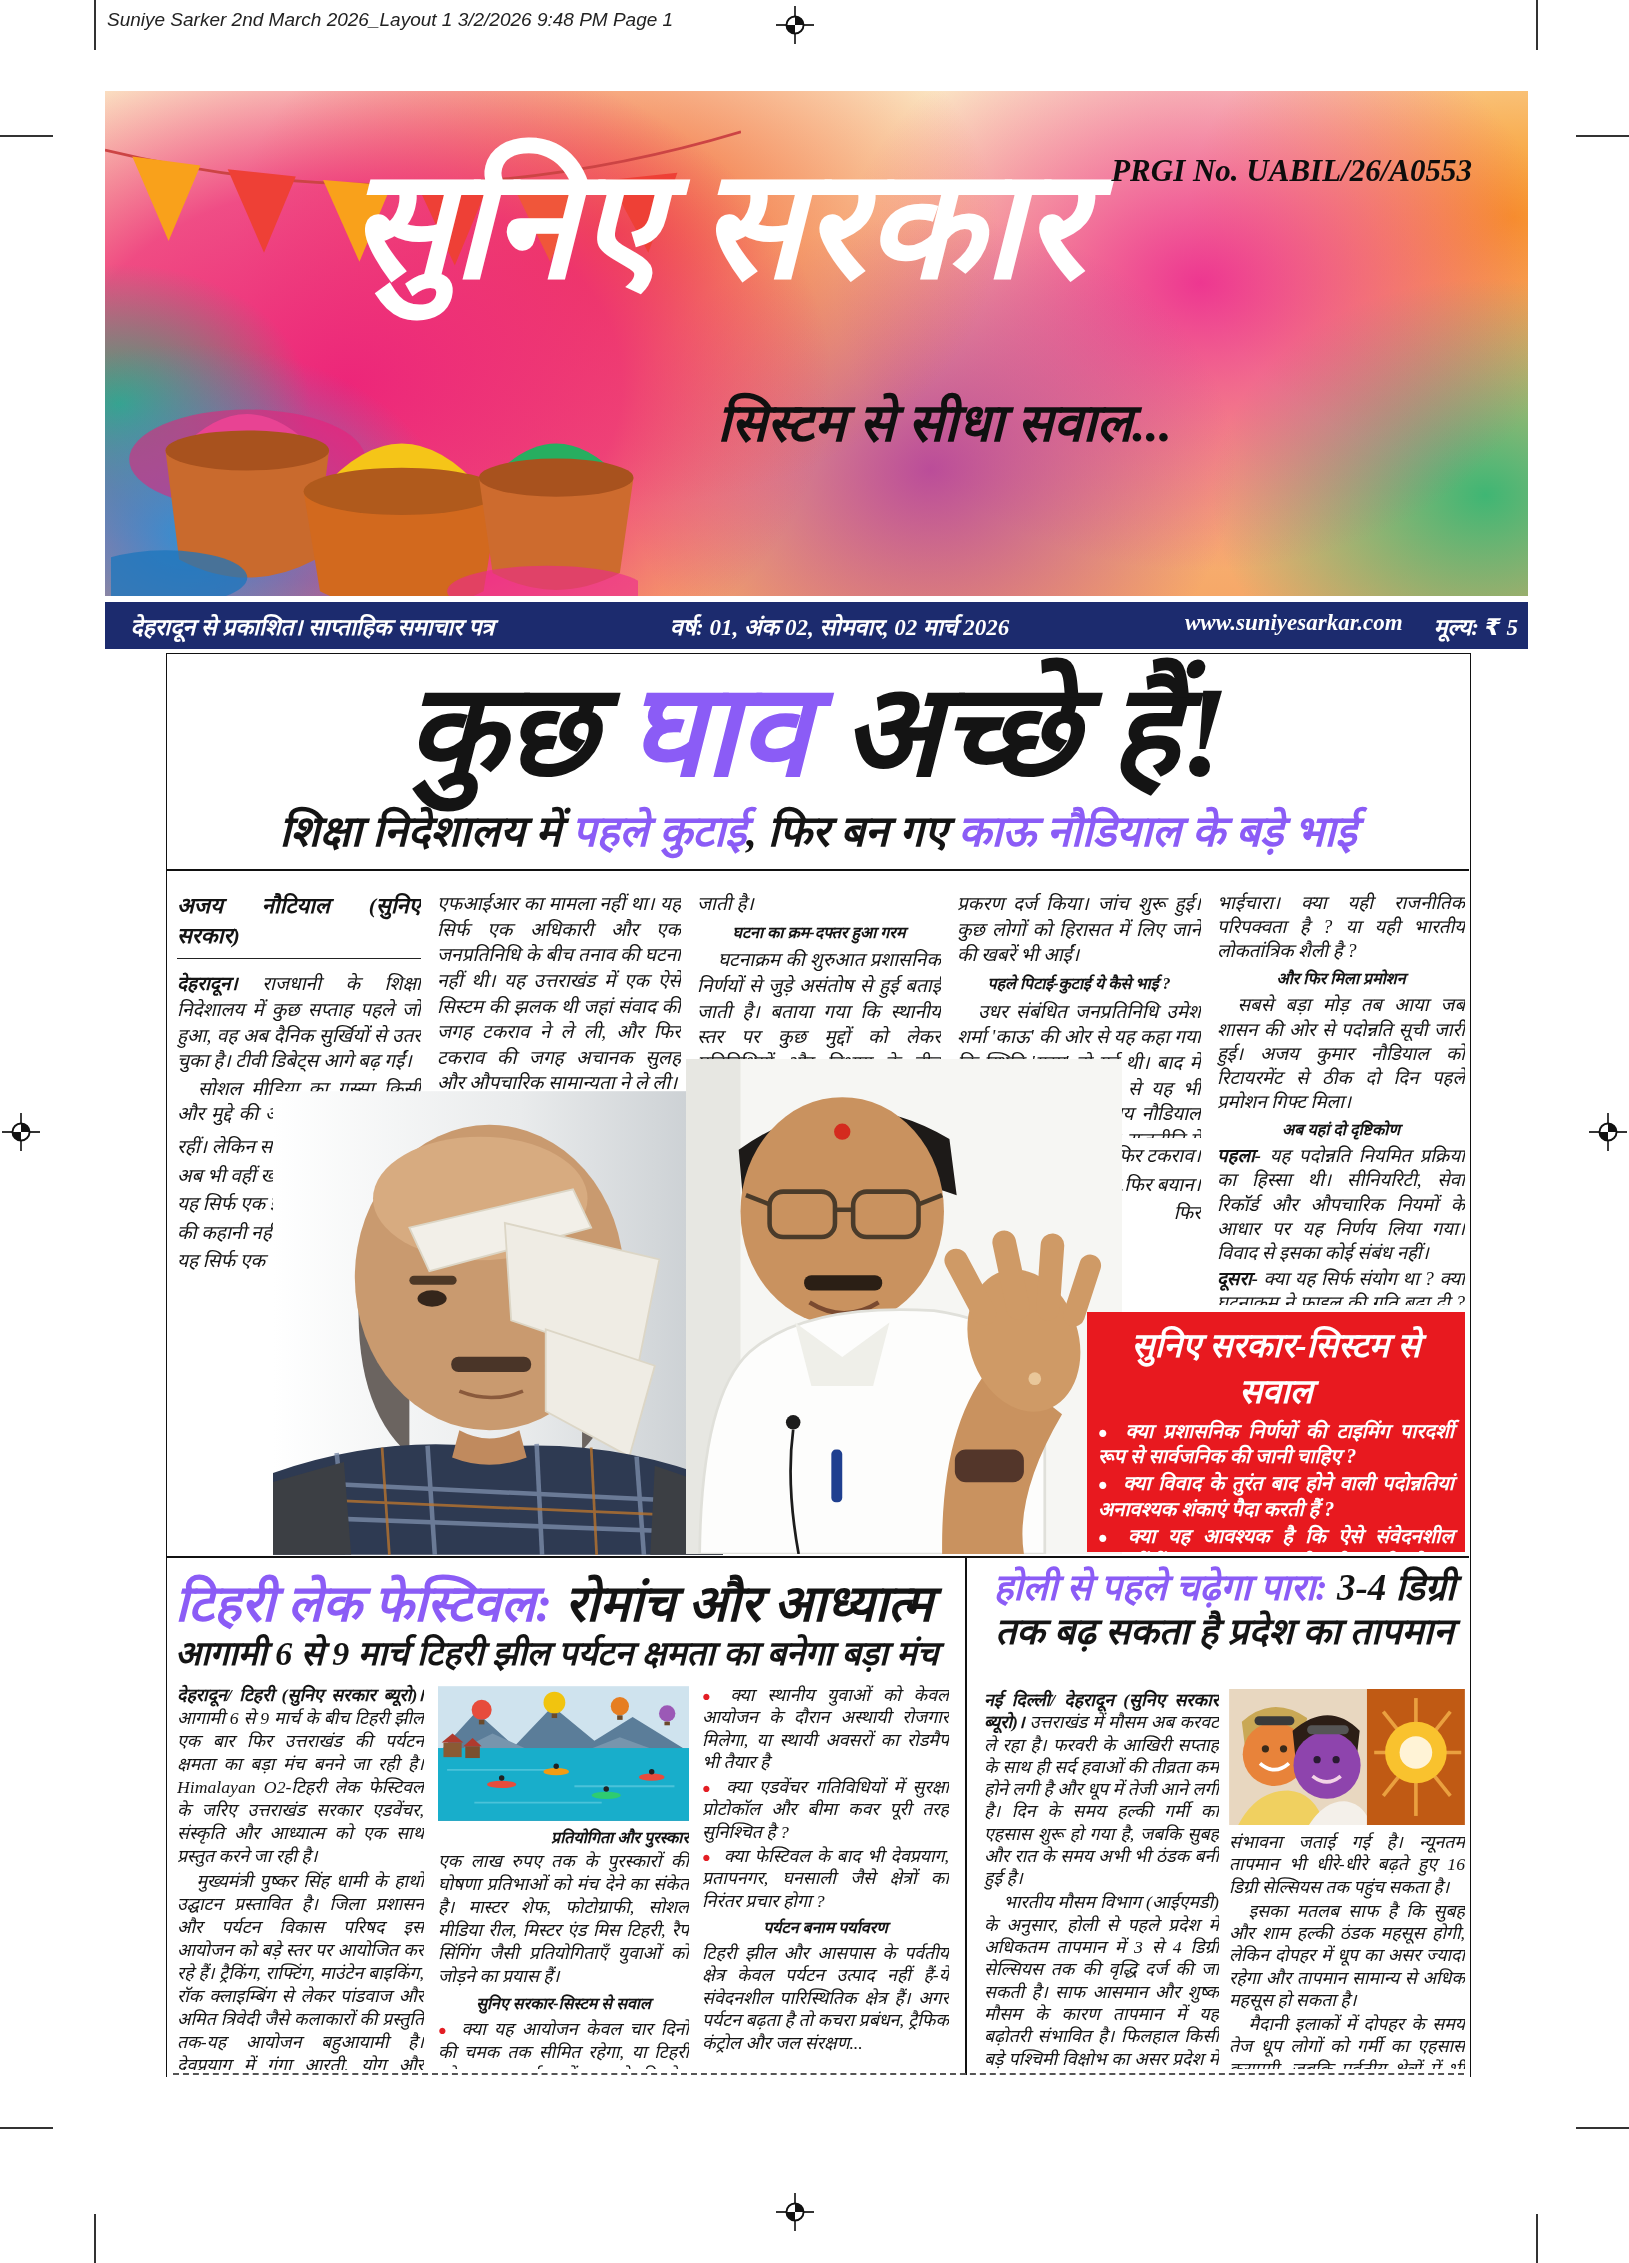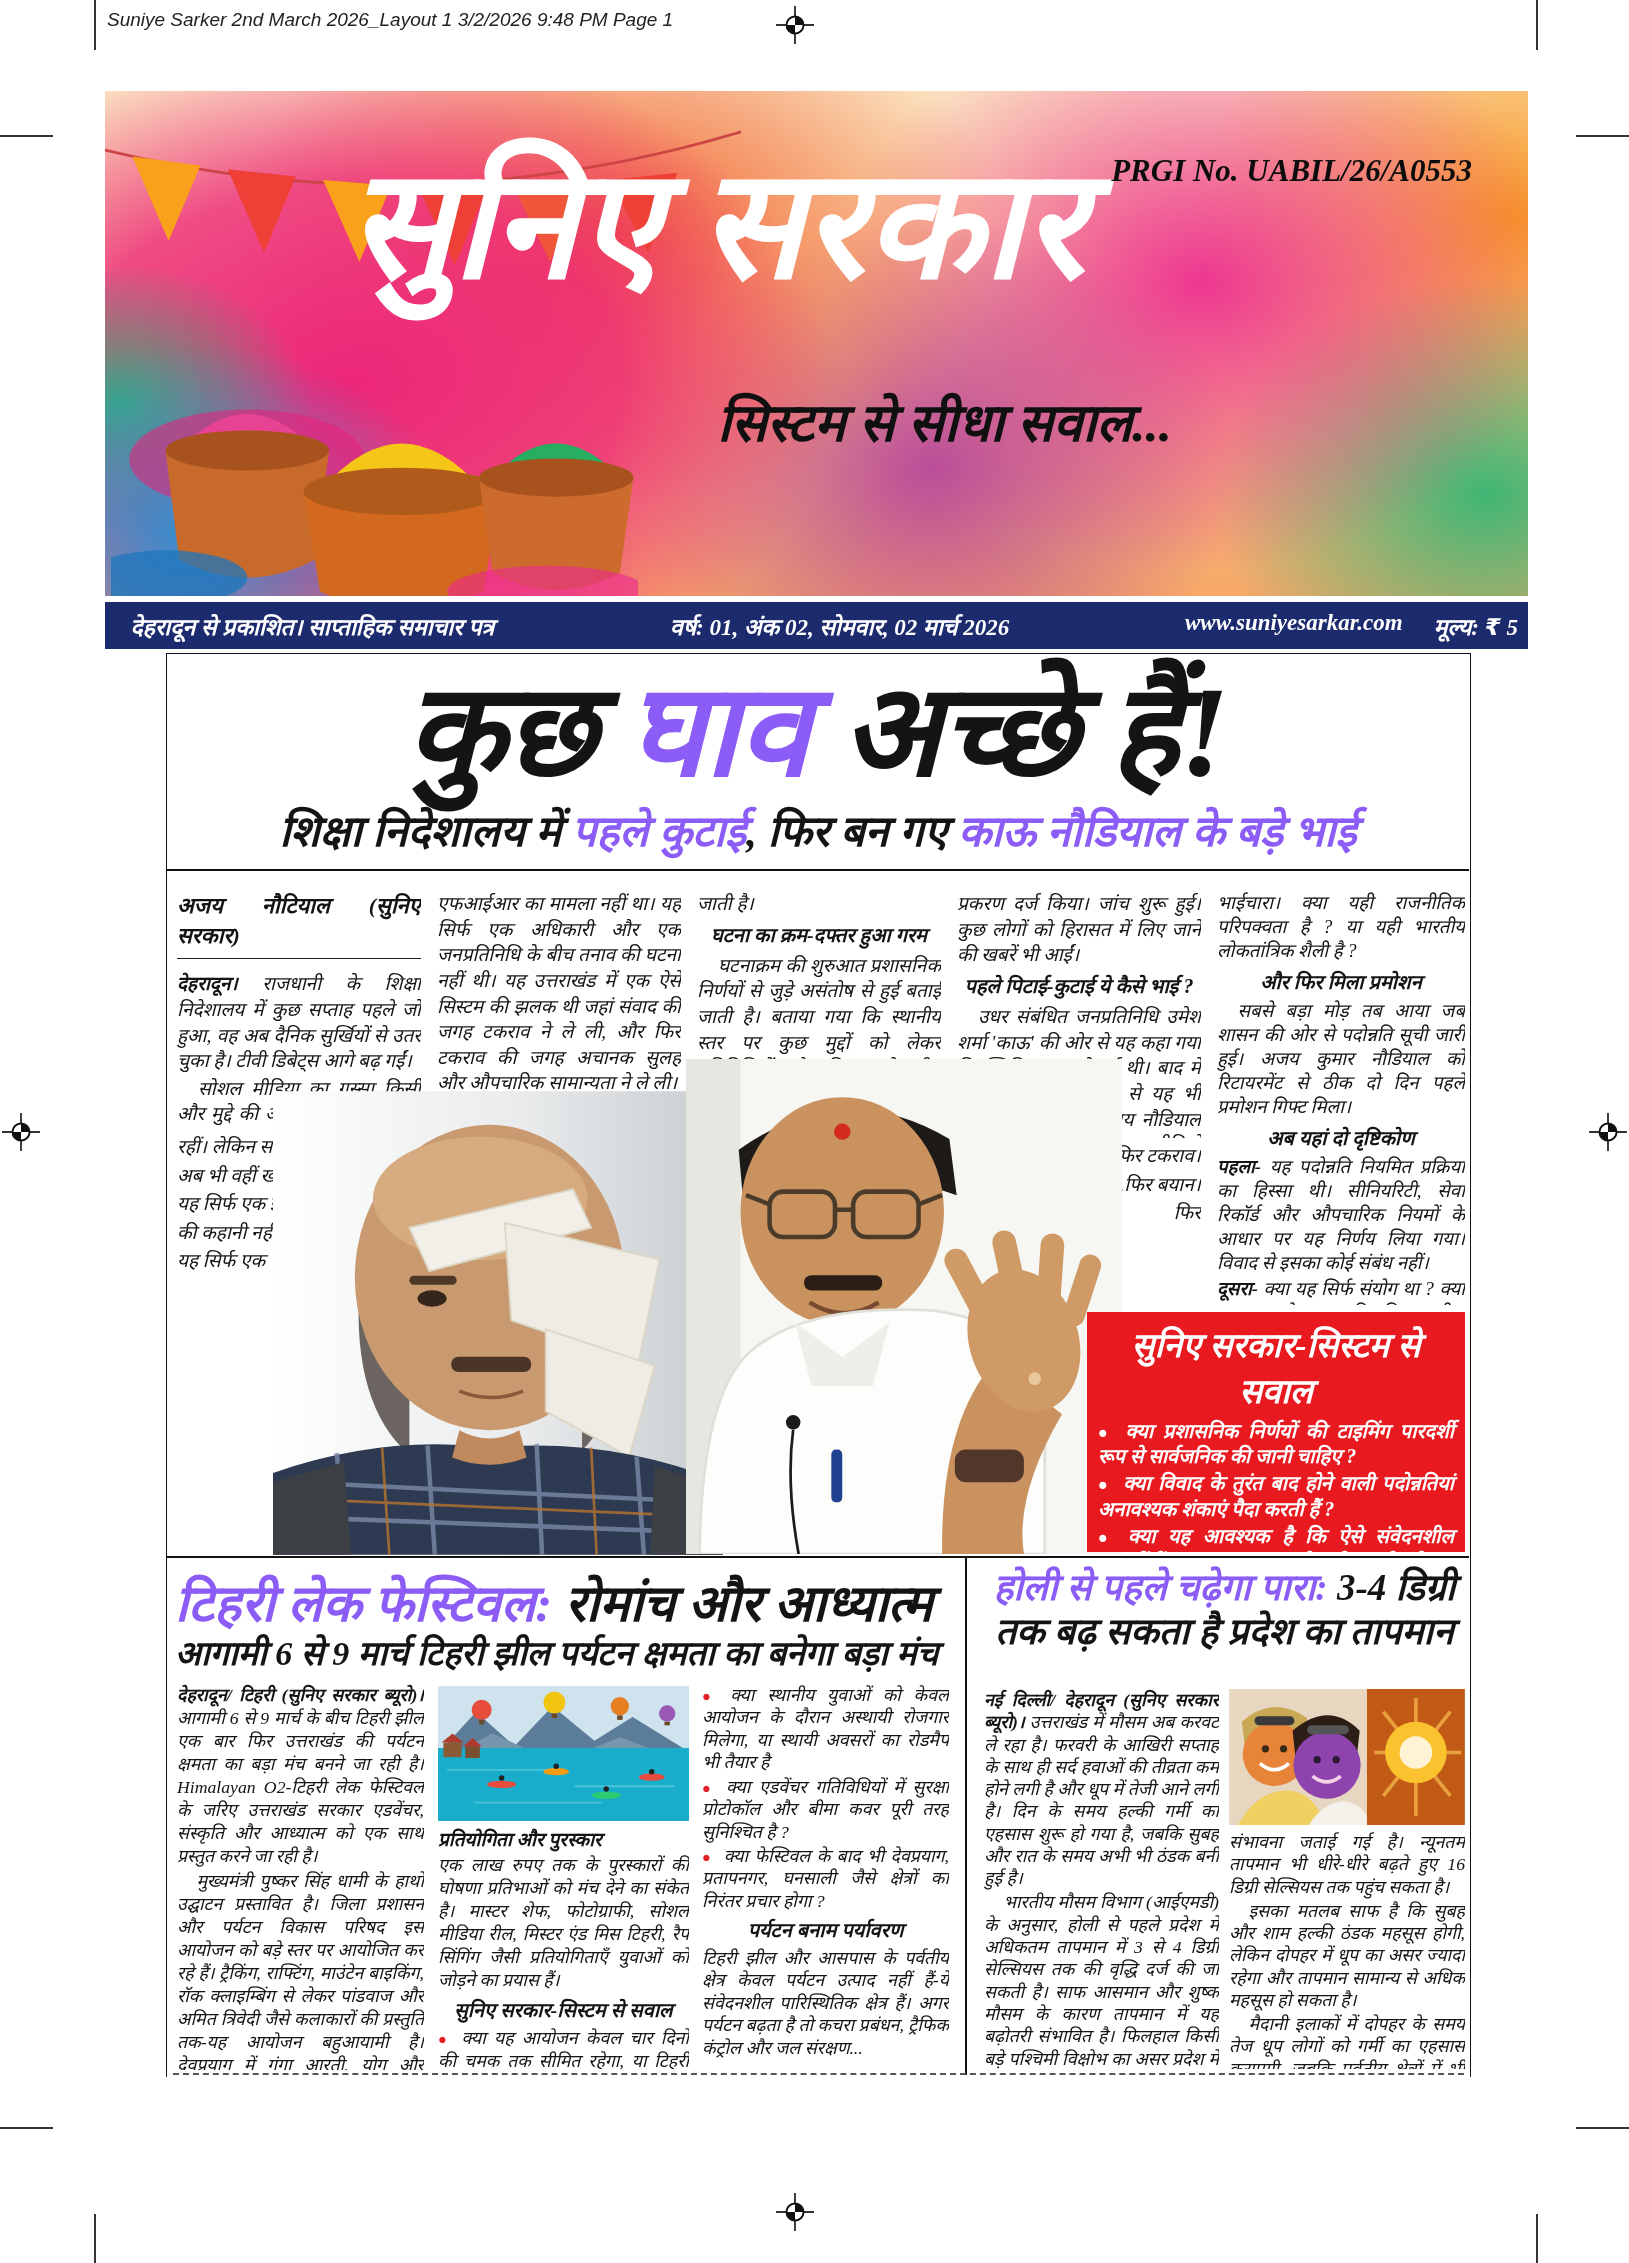--- a/index.html
+++ b/index.html
@@ -40,39 +40,39 @@
   
   .lead-head{position:absolute;left:168px;top:664px;width:1300px;text-align:center;
              font-size:129px;line-height:1.05;font-weight:bold;white-space:nowrap;}
   .lead-sub{position:absolute;left:168px;top:800px;width:1300px;text-align:center;
             font-size:43px;font-weight:bold;white-space:nowrap;}
   .red{color:#8b5cf6;}
   .byline{font-size:22px;font-weight:bold;border-bottom:1.8px solid #222;padding-bottom:7.3px;margin-bottom:12.7px;}
   .col{position:absolute;font-size:19px;line-height:1.35;text-align:justify;overflow:hidden;}
   .col p{margin:0 0 1.8px 0;}
   .col p.ind{text-indent:1.1em;}
-  .bsub{font-weight:bold;text-align:center;font-size:20px;margin:5.5px 0 3.6px 0;}
+  .bsub{font-weight:bold;text-align:center;font-size:16px;margin:5.5px 0 3.6px 0;}
   .narrow{position:absolute;font-size:19px;line-height:1.5;overflow:hidden;}
   
   .qbox{position:absolute;left:1087px;top:1312px;width:378px;height:240px;background:#e8191f;
         color:#fff;padding:0;overflow:hidden;}
   .qbox .qb-title{text-align:center;font-size:34px;font-weight:bold;margin:9px 7.3px 5.5px 7.3px;}
   .qbox .qb-item{font-size:20px;font-weight:bold;line-height:1.28;margin:1.8px 11px;text-align:justify;}
   .qb-dot{margin-right:12.7px;font-size:16.4px;}
   
   .fest-head{position:absolute;left:175px;top:1566px;width:782px;font-size:51px;font-weight:bold;white-space:nowrap;}
   .fest-sub{position:absolute;left:175px;top:1629px;width:782px;font-size:34px;font-weight:bold;white-space:nowrap;}
   .wx-head{position:absolute;left:980px;top:1566px;width:489px;text-align:center;
            font-size:37px;line-height:1.18;font-weight:bold;}
   .bcol{position:absolute;font-size:17.7px;line-height:1.3;text-align:justify;overflow:hidden;}
   .bcol p{margin:0 0 1.8px 0;}
   .bcol p.ind{text-indent:1.1em;}
   .rdot{color:#e31e24;margin-right:11px;font-size:14.5px;}
   .photo{position:absolute;overflow:hidden;}
-  .capt{font-weight:bold;text-align:left;font-size:19px;margin:5.5px 0 1.8px 0;}
+  .capt{font-weight:bold;text-align:right;font-size:16px;margin:5.5px 0 1.8px 0;}
   .regmark{position:absolute;width:38px;height:38px;}
 </style>
 </head>
 <body>
 
 <div class="page">
 
   <div class="printline">Suniye Sarker 2nd March 2026_Layout 1  3/2/2026  9:48 PM  Page 1</div>
   <div class="cropline" style="left:94px;top:0;width:1.8px;height:50px;"></div>
   <div class="cropline" style="left:0;top:135px;width:53px;height:1.8px;"></div>

